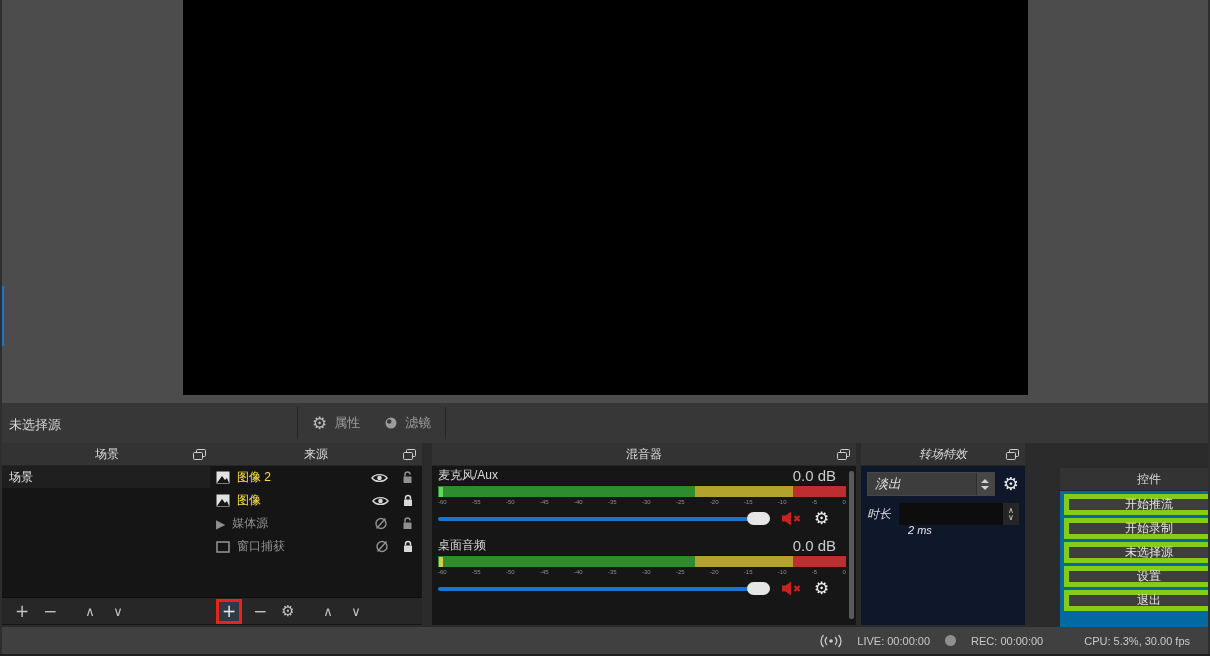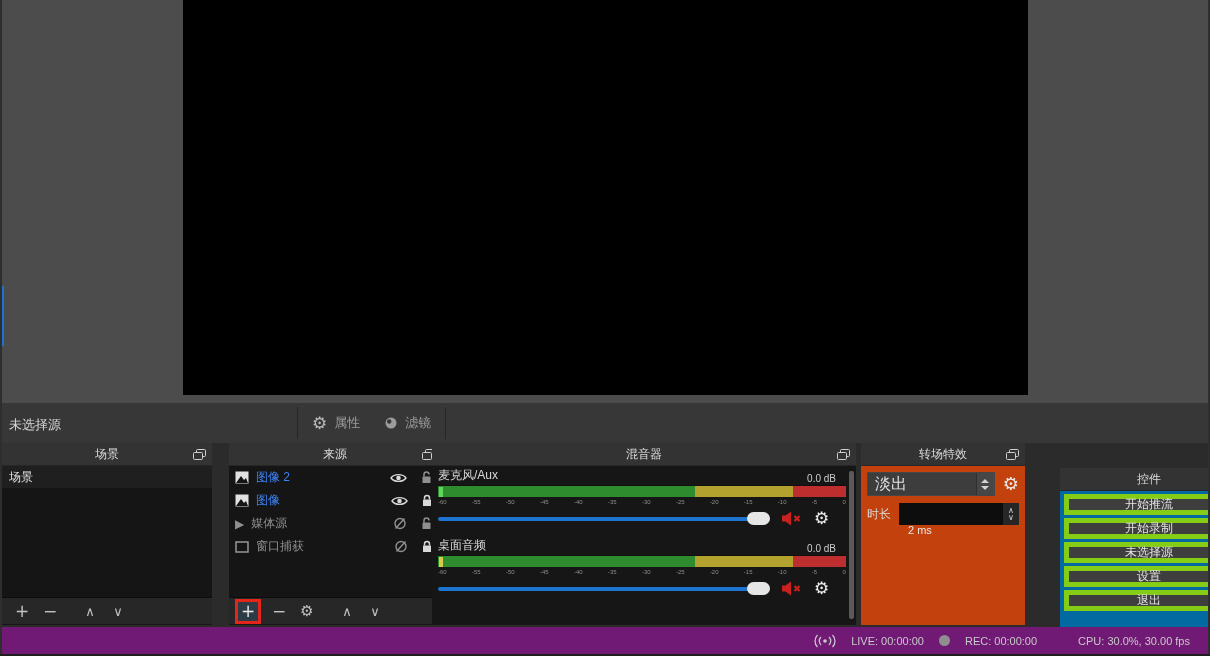--- a/index.html
+++ b/index.html
@@ -25,86 +25,86 @@
     border-left:1px solid #262626; border-right:1px solid #262626; padding:0 14px; gap:24px; }
   .ctx-btn { display:flex; align-items:center; gap:7px; color:#9c9c9c; font-size:13px; cursor:default; }
   .ctx-gear { font-size:17px; color:#b9b9b9; line-height:1; }
 
   
   .panel { position:absolute; top:443px; height:182px; background:#161616; }
   .panel-header { height:23px; background:#333333; border-bottom:1px solid #262626; position:relative;
     display:flex; align-items:center; justify-content:center; font-size:12px; color:#dcdcdc; }
   .popout { position:absolute; right:6px; top:6px; line-height:0; }
   .panel-scenes { left:2px; width:210px; }
-  .panel-sources { left:229px; width:212px; }
+  .panel-sources { left:210px; width:212px; }
   .panel-mixer { left:432px; width:424px; }
-  .panel-transitions { left:861px; width:164px; background:#c2410c; }
+  .panel-transitions { left:861px; width:164px; background:#0f172a;font-style:italic; }
   .panel-controls { left:1060px; width:178px; background:#0369a1;margin-top:25px; }
 
   .list { height:131px; background:#151515; overflow:hidden; }
   .scene-item { height:22px; line-height:22px; padding-left:7px; font-size:12px; color:#e2e2e2; background:#1f1f1f; }
 
-  .source-row { height:23px; display:flex; align-items:center; padding:0 8px 0 6px; gap:7px; font-size:12px; color:#3b82f6; }
+  .source-row { height:23px; display:flex; align-items:center; padding:0 8px 0 6px; gap:7px; font-size:12px; color:#fde047; }
   .source-row.dim { color:#8f8f8f; }
   .source-row .grow { flex:1; }
   .src-icon { display:flex; align-items:center; line-height:0; }
   .row-icon { display:flex; align-items:center; line-height:0; margin-left:6px; }
 
   .dock-toolbar { height:27px; border-top:1px solid #0d0d0d; background:#272727;
     display:flex; align-items:center; padding:0 6px; }
   .tbi { color:#c2c2c2; width:28px; text-align:center; font-size:17px; line-height:1; cursor:default; }
   .tbi.small { font-size:13px; }
   .tb-spacer { width:12px; }
   .red-box { border:3px solid #e3251c; background:#2c3b45; width:26px; height:25px;
     display:flex; align-items:center; justify-content:center; margin-right:4px; }
   .red-box .plus { color:#e8e8e8; font-size:17px; line-height:1; }
 
   
   .mixer-body { position:relative; height:158px; padding:3px 6px 0 6px; }
   .mix-channel { margin-bottom:10px; }
   .mix-head { display:flex; justify-content:space-between; align-items:flex-end;
     height:15px; padding-right:14px; font-size:12px; color:#d8d8d8; }
-  .mix-head .db { font-size:10px; color:#cccccc;margin-left:18px; }
+  .mix-head .db { font-size:15px; color:#cccccc;margin-left:18px; }
   .meter { position:relative; height:12px; margin:1px 4px 0 0;
     background:linear-gradient(to right,#2e8b2e 0%,#2e8b2e 63%,#b3a22e 63%,#b3a22e 87%,#bf2e2e 87%,#bf2e2e 100%);
     border-top:1px solid #0f0f0f; }
   .meter .ind { position:absolute; left:1px; top:1px; width:4px; height:10px; }
   .ticks { display:flex; justify-content:space-between; margin:1px 4px 1px 0;
     font-size:6px; color:#8d8d8d; height:8px; line-height:8px; }
   .slider-row { display:flex; align-items:center; gap:11px; height:22px; margin-top:1px; }
   .slider { position:relative; flex:0 0 332px; height:13px; }
   .slider-track { position:absolute; left:0; right:0; top:5px; height:4px; background:#1d74ce; border-radius:2px; }
   .slider-handle { position:absolute; right:0; top:0; width:23px; height:13px; background:#e6e6e6; border-radius:7px; }
   .mute-btn { display:flex; align-items:center; line-height:0; cursor:default; }
   .gear-icon { font-size:17px; color:#ececec; line-height:1; cursor:default; }
   .mixer-scrollbar { position:absolute; right:2px; top:28px; width:5px; height:148px; background:#5a5a5a; border-radius:2px; }
 
   
   .trans-body { padding:6px 6px; }
   .trans-row1 { display:flex; align-items:center; gap:8px; }
   .select { flex:1; height:24px; background:#3d3d3d; display:flex; border:1px solid #464646; }
-  .select-label { flex:1; font-size:16px; color:#e0e0e0; line-height:22px; padding-left:7px; }
+  .select-label { flex:1; font-size:13px; color:#e0e0e0; line-height:22px; padding-left:7px; }
   .select-arrows { width:18px; border-left:1px solid #2f2f2f; display:flex; flex-direction:column;
     align-items:center; justify-content:center; gap:3px; background:#474747; }
   .tri-up { width:0; height:0; border-left:4px solid transparent; border-right:4px solid transparent; border-bottom:4px solid #d2d2d2; }
   .tri-down { width:0; height:0; border-left:4px solid transparent; border-right:4px solid transparent; border-top:4px solid #d2d2d2; }
   .trans-row2 { display:flex; align-items:center; gap:8px; margin-top:7px;justify-content:flex-end; }
   .dur-label { font-size:12px; color:#d8d8d8; white-space:nowrap; }
   .spinbox { flex:1; height:22px; background:#0d0d0d; display:flex; align-items:stretch; }
   .spin-value { flex:1; font-size:11px; color:#e8e8e8; line-height:22px; padding-left:9px;margin-top:16px; }
   .spin-arrows { width:16px; display:flex; flex-direction:column; align-items:center; justify-content:center;
     background:#262626; color:#d2d2d2; font-size:8px; line-height:7px; }
 
   
   .controls-body { padding:3px 4px; display:flex; flex-direction:column; gap:3px; }
   .ctl-btn { height:21px; background:#3e3e3e; border:5px solid #84cc16; color:#e4e4e4;
     font-size:12px; display:flex; align-items:center; justify-content:center; cursor:default; }
 
   
-  .status-bar { position:absolute; left:0; top:627px; width:100%; height:27px; background:#701a75;
+  .status-bar { position:absolute; left:0; top:627px; width:100%; height:27px; background:#404040;
     display:flex; align-items:center; justify-content:flex-end; padding-right:20px; gap:15px;
     font-size:11px; color:#c9c9c9; }
   .status-dot { width:11px; height:11px; border-radius:50%; background:#8f8f8f; }
   .perf { margin-left:26px; }
   .bcast { display:flex; align-items:center; line-height:0; }
 </style>
 </head>
 <body>
 
 <div class="app">
@@ -415,19 +415,19 @@
         <circle cx="11" cy="7" r="1.8" fill="#c9c9c9"></circle>
         <path d="M7,3 a5.5,5.5 0 0 0 0,8" fill="none" stroke="#c9c9c9" stroke-width="1.3"></path>
         <path d="M15,3 a5.5,5.5 0 0 1 0,8" fill="none" stroke="#c9c9c9" stroke-width="1.3"></path>
         <path d="M3.5,1 a8.5,8.5 0 0 0 0,12" fill="none" stroke="#c9c9c9" stroke-width="1.3"></path>
         <path d="M18.5,1 a8.5,8.5 0 0 1 0,12" fill="none" stroke="#c9c9c9" stroke-width="1.3"></path>
       </svg>
     </span>
     <span>LIVE: 00:00:00</span>
     <span class="status-dot"></span>
     <span>REC: 00:00:00</span>
-    <span class="perf">CPU: 30.0%, 30.00 fps</span>
+    <span class="perf">CPU: 5.3%, 30.00 fps</span>
   </div>
 
   <div class="edge-left"></div>
   <div class="edge-right"></div>
   <div class="edge-bottom"></div>
 </div>
 
 </body></html>

